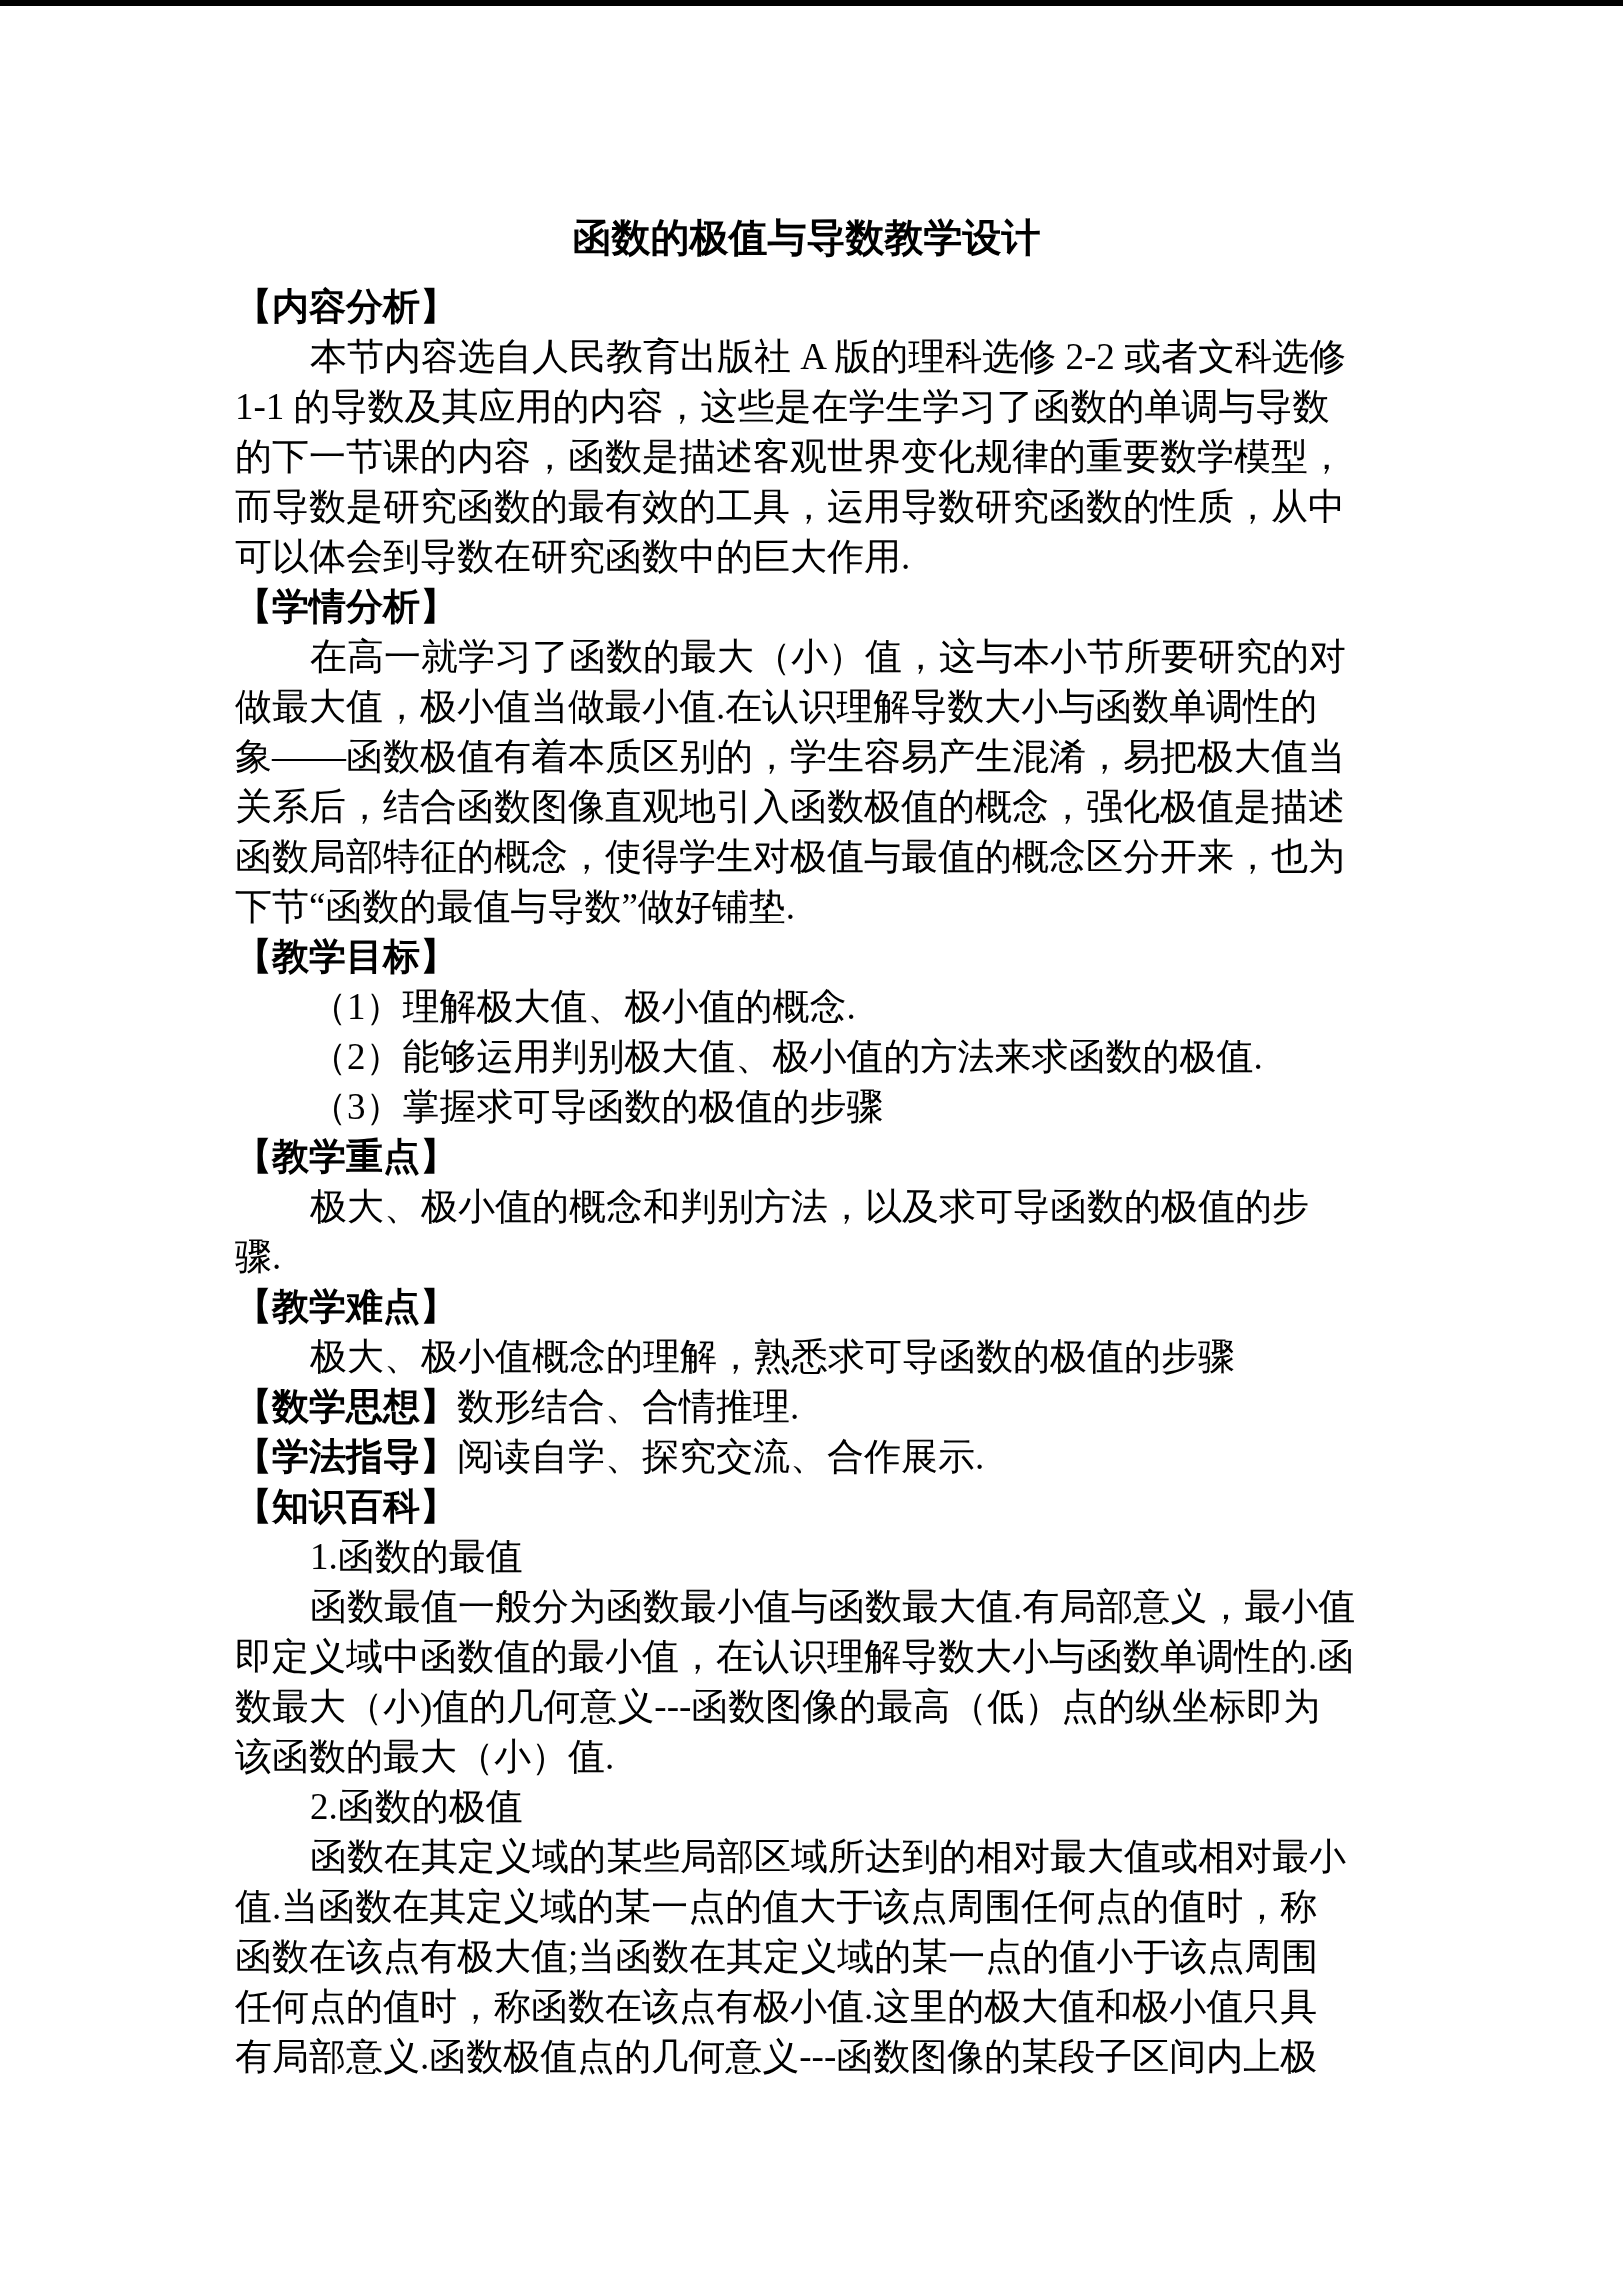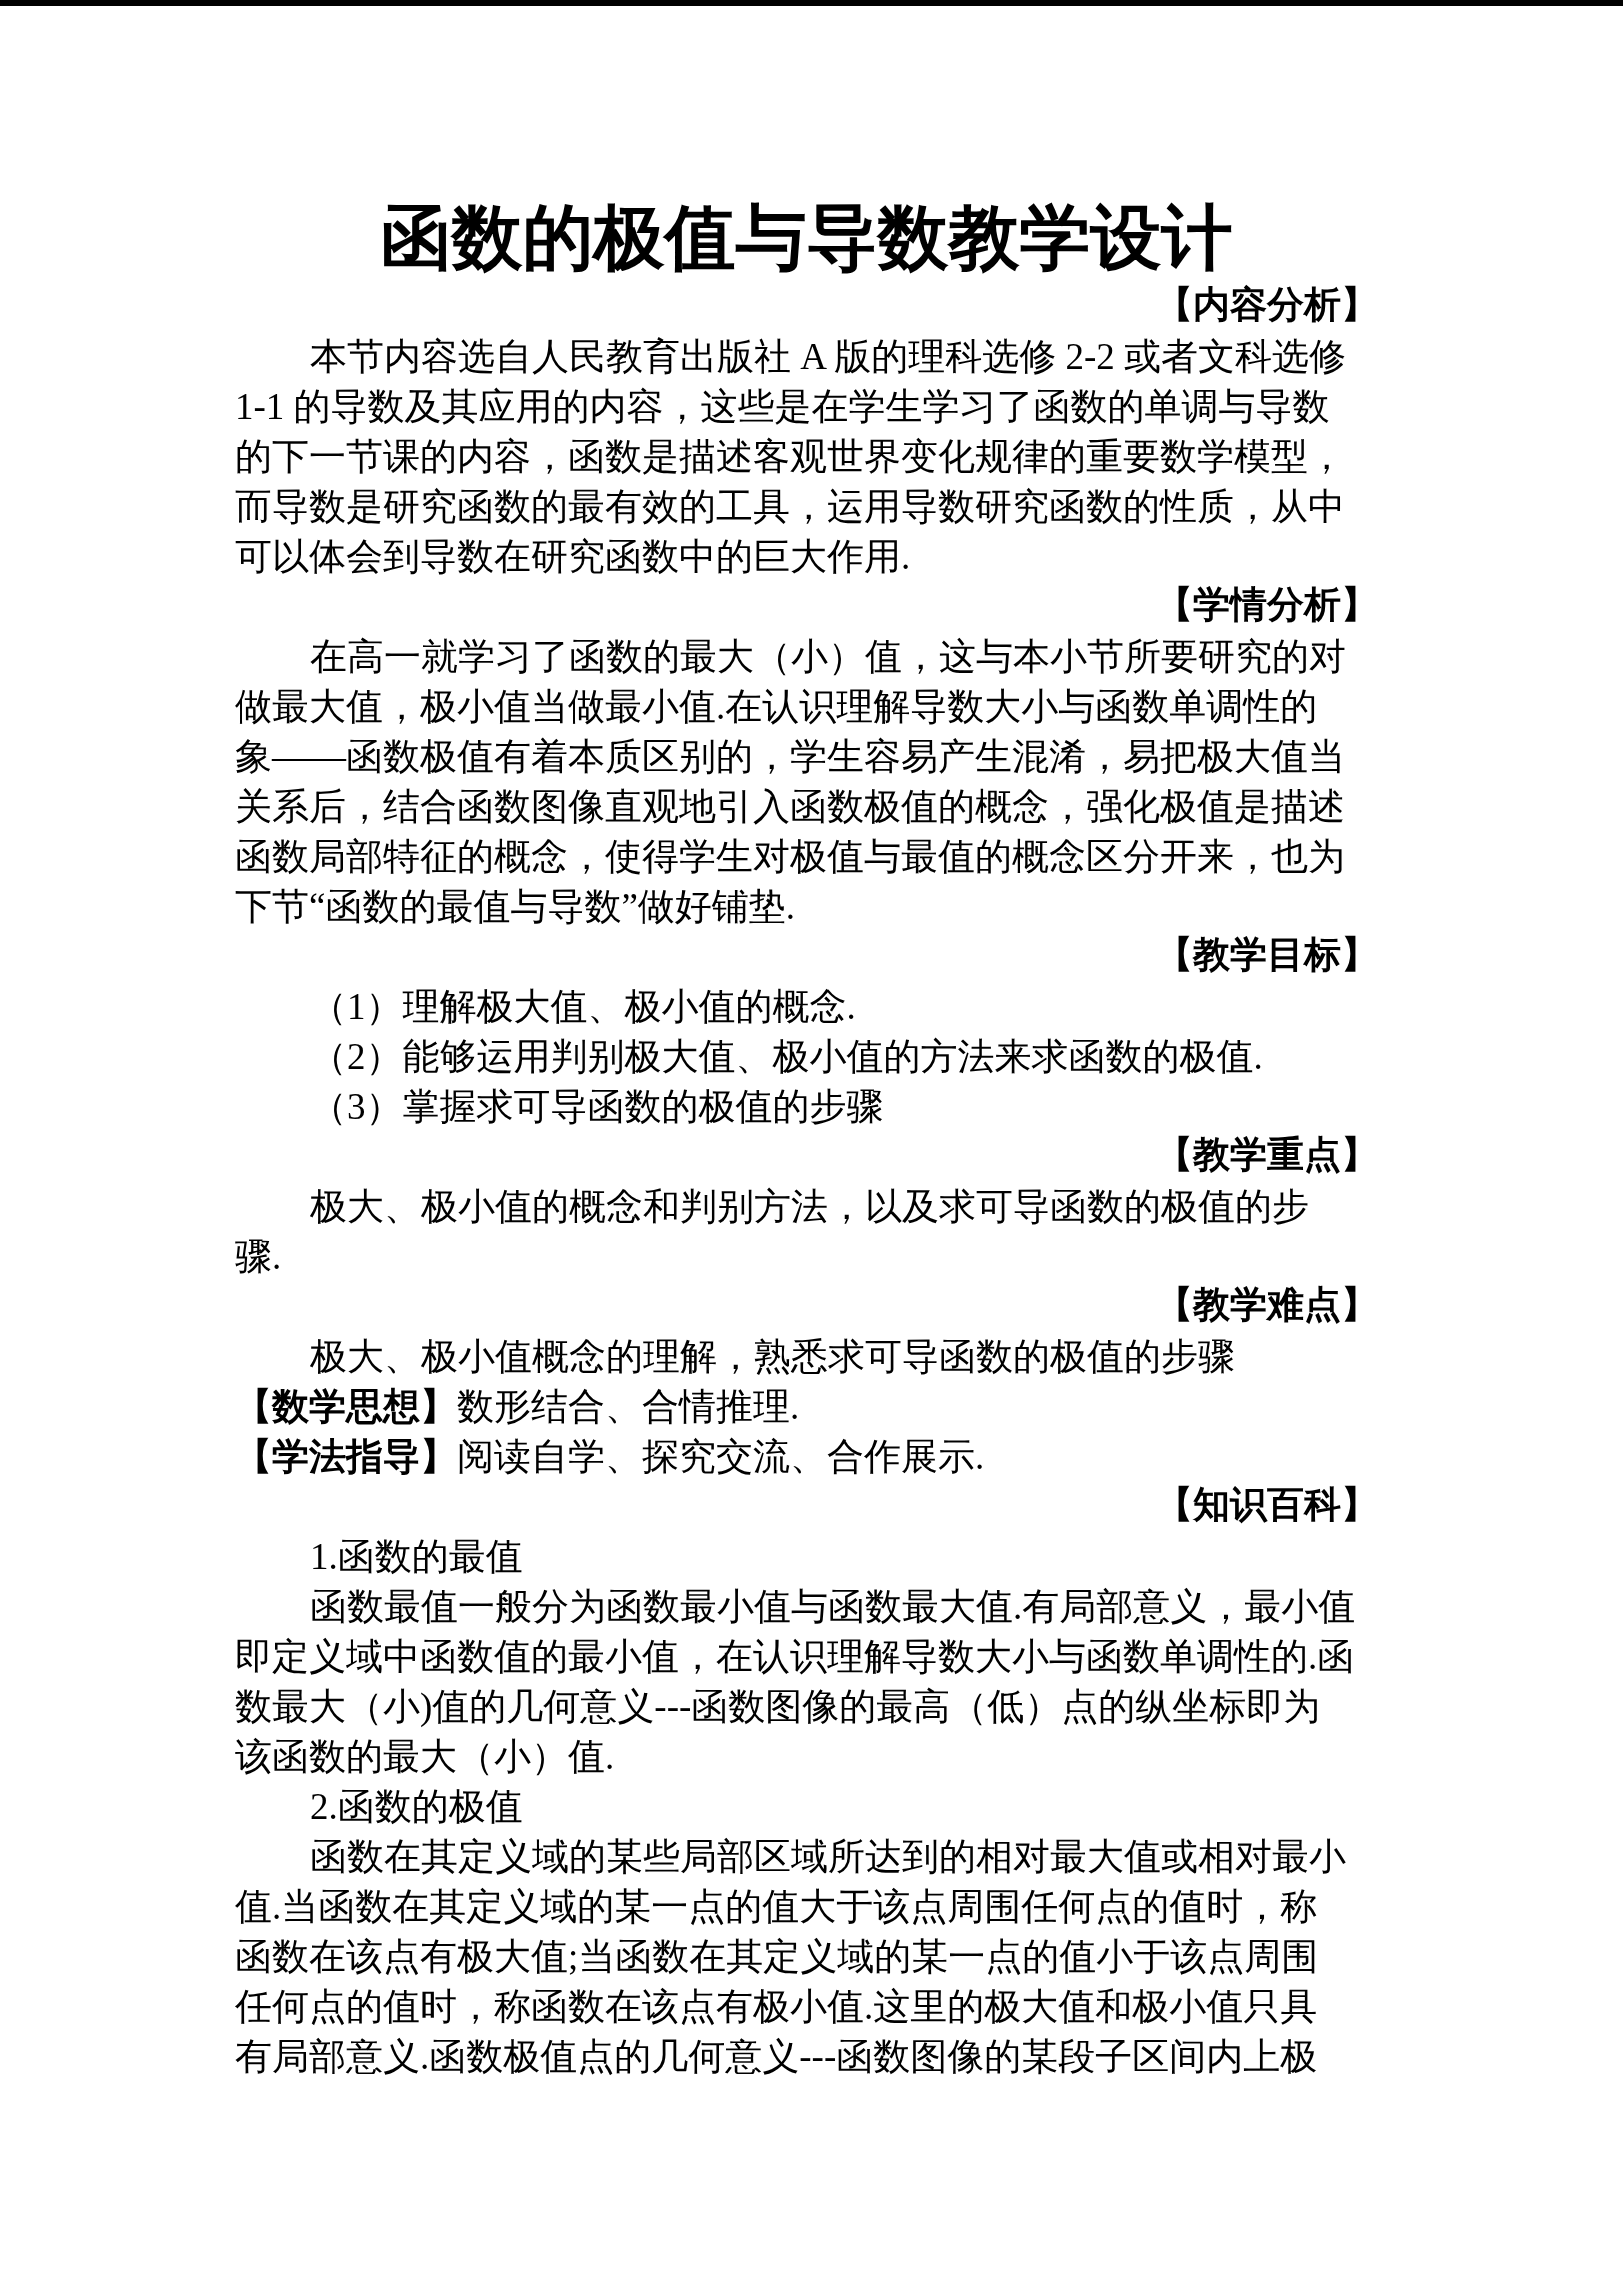--- a/index.html
+++ b/index.html
@@ -21,38 +21,37 @@
   .content {
     position: absolute;
     left: 235px;
     top: 0;
     width: 1143px;
   }
   .doc-title {
     margin-top: 205px;
     height: 65px;
     line-height: 65px;
-    font-size: 71px;
+    font-size: 39px;
     font-weight: bold;
     font-family: "Liberation Sans", sans-serif;
     text-align: center;
     white-space: pre;
   }
   .lines { margin-top: 11.6px; }
   .line {
     height: 50px;
     line-height: 50px;
     font-size: 37px;
     white-space: pre;
   }
   .line.indent { padding-left: 75px; }
   .line.header, .hdr {
-    font-family: Liberation Mono, monospace;
+    font-family: Liberation Sans, sans-serif;
     font-weight: bold;
-    text-align: right;
   }
 </style>
 </head>
 <body>
 
 <div class="page" style="background: rgb(255, 255, 255); color: rgb(0, 0, 0);">
   <div class="top-bar" style="background: rgb(0, 0, 0);"></div>
   <div class="content">
     <div class="doc-title">函数的极值与导数教学设计</div>
     <div class="lines">

